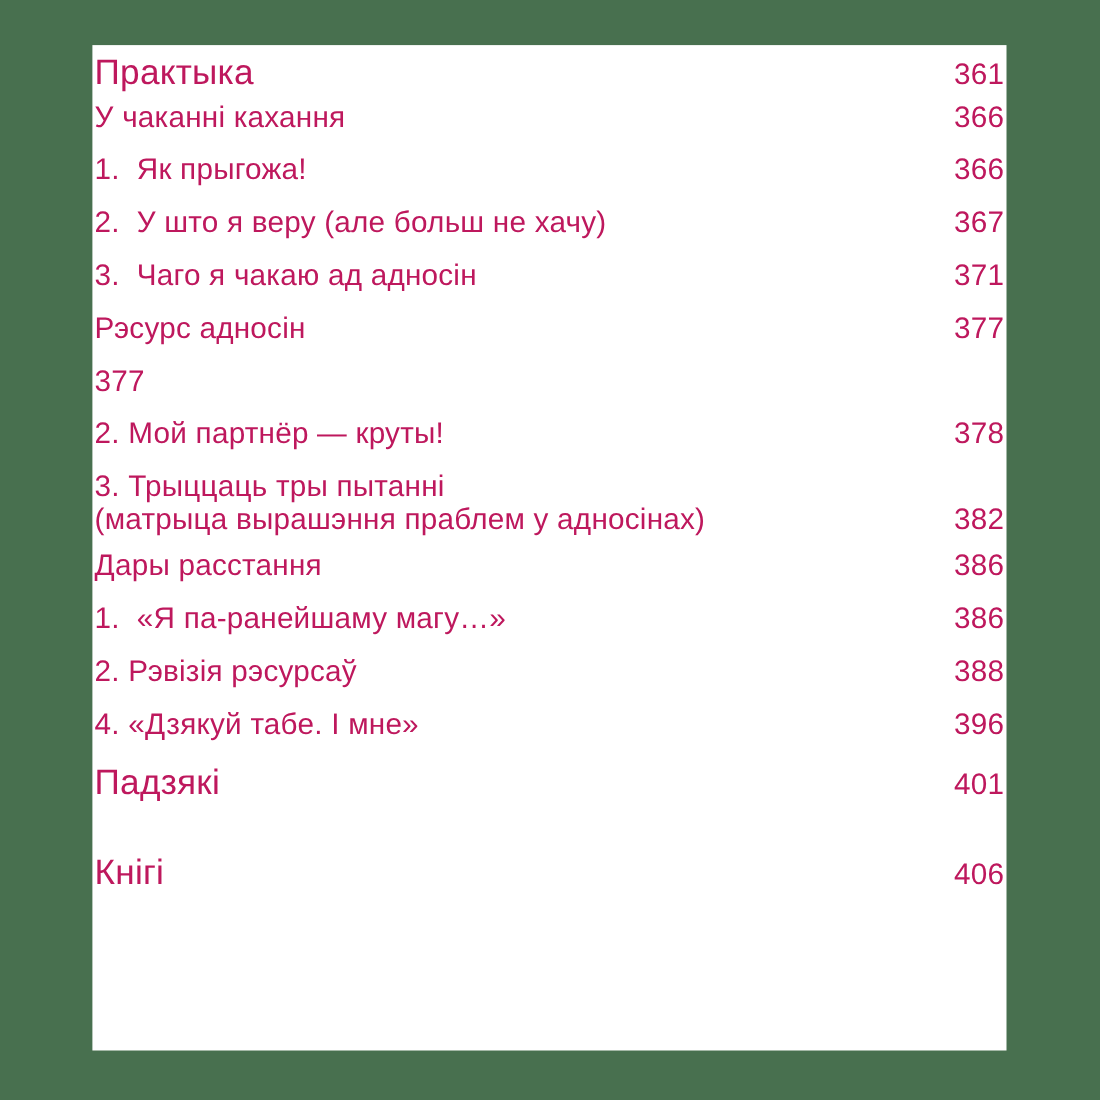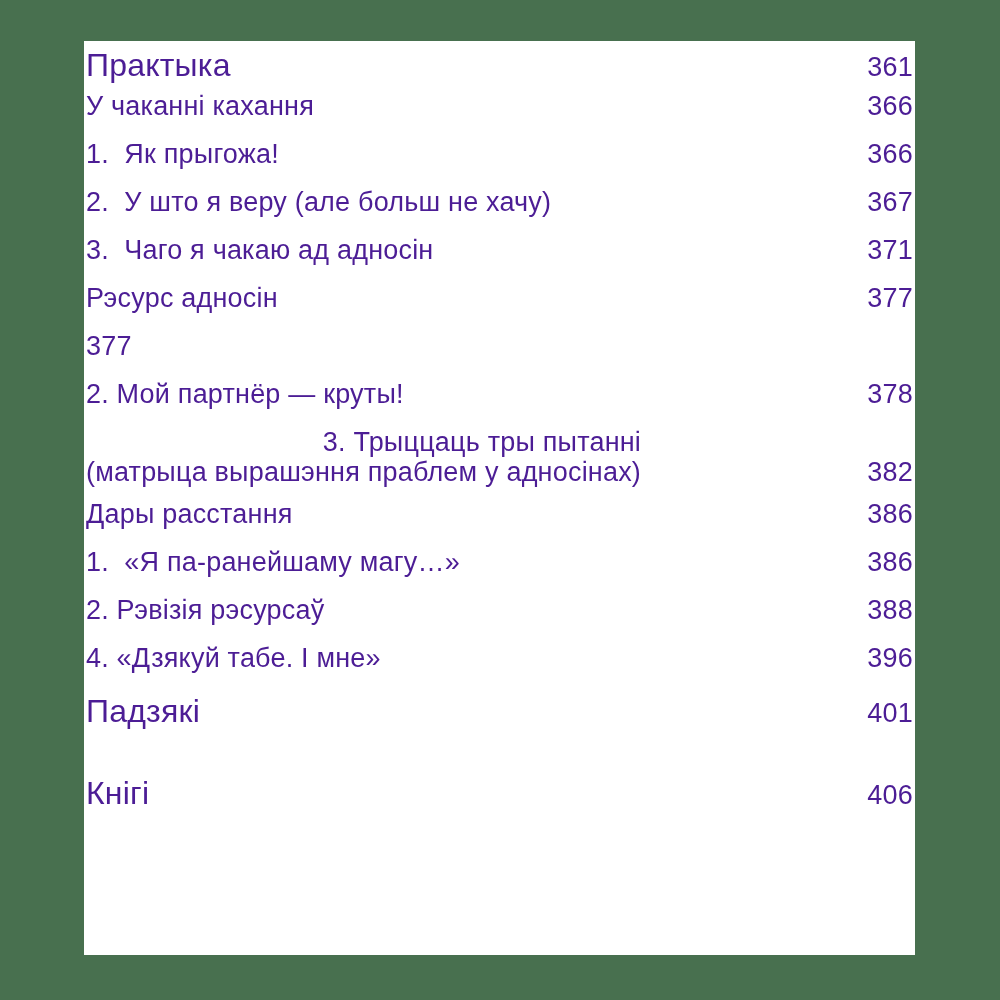--- a/index.html
+++ b/index.html
@@ -22,21 +22,21 @@
     height: 914px;
     background: #ffffff;
     box-sizing: border-box;
     padding: 4px 2px 0 2px;
     overflow: hidden;
   }
   .row {
     display: flex;
     justify-content: space-between;
     align-items: baseline;
-    color: #4c1d95;
+    color: #be185d;
     letter-spacing: 0.2px;
   }
   .lvl-heading {
     font-size: 32px;
     line-height: 40px;
     margin-bottom: 0;
   }
   .lvl-body {
     font-size: 27px;
     line-height: 30px;
@@ -49,21 +49,21 @@
     align-items: flex-end;
   }
   .row:nth-child(1)  { margin-bottom: 6px;  }  
   .row:nth-child(14) { margin-bottom: 42px; }  
   .row:nth-child(15) { margin-bottom: 35px; }  
   .row:nth-child(16) { margin-bottom: 37px; }  
   .title {
     white-space: pre-wrap;
     padding-right: 12px;
   }
-  .tline { display: block; text-align: right; }
+  .tline { display: block; }
   .num {
     font-size: 27px;
     line-height: 30px;
     white-space: nowrap;
     flex-shrink: 0;
   }
 </style>
 </head>
 <body>
 

